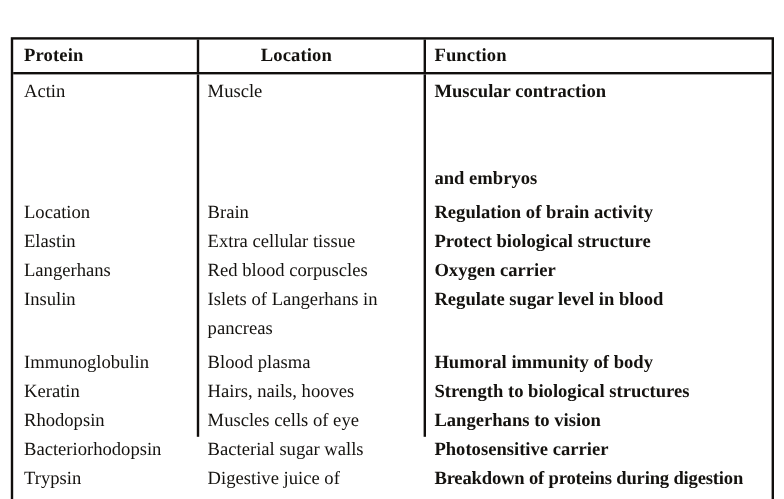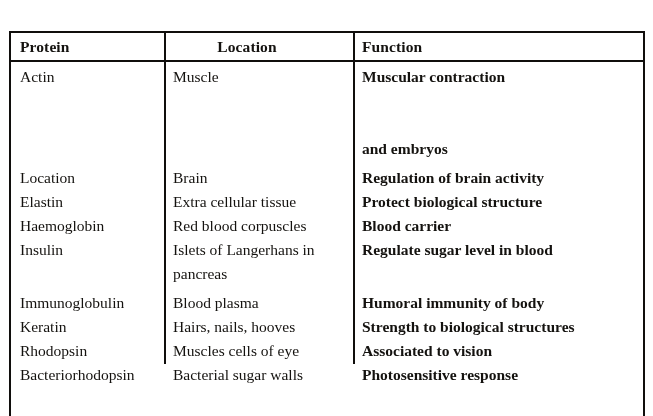--- a/index.html
+++ b/index.html
@@ -117,23 +117,23 @@
       <span class="cc">Regulation of brain activity</span>
     </div>
 
     <div class="rowline" style="top:128px">
       <span class="ca">Elastin</span>
       <span class="cb">Extra cellular tissue</span>
       <span class="cc">Protect biological structure</span>
     </div>
 
     <div class="rowline" style="top:152px">
-      <span class="ca">Haemoglobin</span>
+      <span class="ca">Langerhans</span>
       <span class="cb">Red blood corpuscles</span>
-      <span class="cc">Blood carrier</span>
+      <span class="cc">Oxygen carrier</span>
     </div>
 
     <div class="rowline" style="top:176px">
       <span class="ca">Insulin</span>
       <span class="cb">Islets of Langerhans in</span>
       <span class="cc">Regulate sugar level in blood</span>
     </div>
     <div class="rowline" style="top:200px">
       <span class="cb">pancreas</span>
     </div>
@@ -146,29 +146,34 @@
 
     <div class="rowline" style="top:229px">
       <span class="ca">Immunoglobulin</span>
       <span class="cb">Blood plasma</span>
       <span class="cc">Humoral immunity of body</span>
     </div>
 
     <div class="rowline" style="top:277px">
       <span class="ca">Rhodopsin</span>
       <span class="cb">Muscles cells of eye</span>
-      <span class="cc">Associated to vision</span>
+      <span class="cc">Langerhans to vision</span>
     </div>
 
     <div class="rowline" style="top:301px">
       <span class="ca">Bacteriorhodopsin</span>
       <span class="cb">Bacterial sugar walls</span>
-      <span class="cc">Photosensitive response</span>
+      <span class="cc">Photosensitive carrier</span>
     </div>
 
+    <div class="rowline" style="top:325px">
+      <span class="ca">Trypsin</span>
+      <span class="cb">Digestive juice of</span>
+      <span class="cc tight">Breakdown of proteins during digestion</span>
+    </div>
     <div class="rowline" style="top:349px">
       <span class="cb">pancreas</span>
     </div>
 
     <div class="rowline" style="top:376px">
       <span class="ca">Tubulin</span>
       <span class="cb">Muscles</span>
       <span class="cc">Tensile strength</span>
     </div>
   </div>

